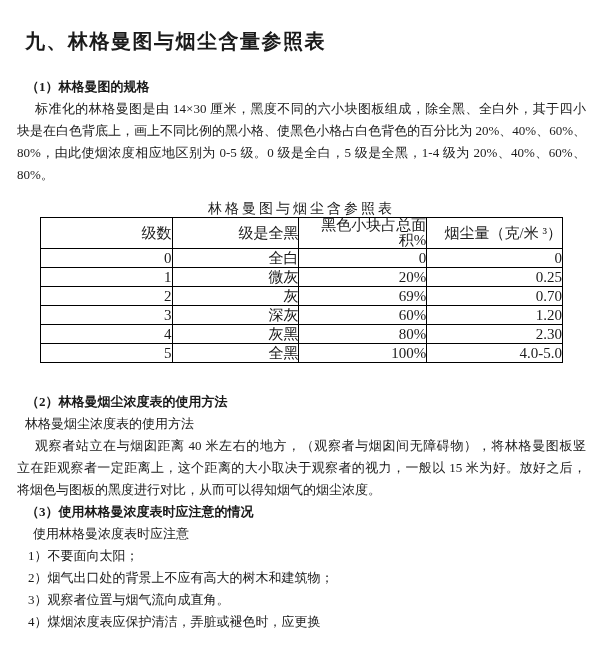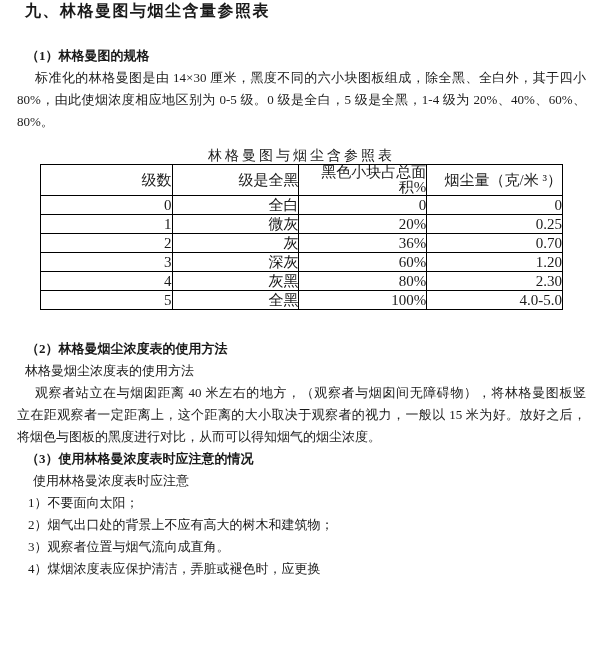--- a/index.html
+++ b/index.html
@@ -14,22 +14,23 @@
     font-family: "Liberation Serif", "DejaVu Serif", serif;
     color: var(--text-color);
     overflow: hidden;
   }
   .page {
     width: 603px; height: 646px;
     padding: 0 17px;
     position: relative;
   }
   .doc-title {
+    padding-top: 31px;
     margin-left: 8px;
-    font-size: 16px;
+    font-size: 20px;
     font-weight: bold;
     letter-spacing: 1.5px;
     line-height: 21px;
     white-space: nowrap;
   }
   .line {
     font-size: 13px;
     line-height: 22px;
     height: 22px;
     overflow: hidden;
@@ -79,20 +80,21 @@
 <body>
 
 <div class="page">
 
   <h1 class="doc-title">九、林格曼图与烟尘含量参照表</h1>
 
   <div class="line sec-heading s1-heading">（1）林格曼图的规格</div>
 
   <div>
     <div class="line indent just">标准化的林格曼图是由 14×30 厘米，黑度不同的六小块图板组成，除全黑、全白外，其于四小</div>
+    <div class="line just">块是在白色背底上，画上不同比例的黑小格、使黑色小格占白色背色的百分比为 20%、40%、60%、</div>
     <div class="line just">80%，由此使烟浓度相应地区别为 0-5 级。0 级是全白，5 级是全黑，1-4 级为 20%、40%、60%、</div>
     <div class="line">80%。</div>
   </div>
 
   <div class="tbl-caption">林格曼图与烟尘含参照表</div>
 
   <table class="ref-table">
     <colgroup>
         <col class="c1">
         <col class="c2">
@@ -116,21 +118,21 @@
       </tr>
       <tr>
         <td>1</td>
         <td>微灰</td>
         <td>20%</td>
         <td>0.25</td>
       </tr>
       <tr>
         <td>2</td>
         <td>灰</td>
-        <td>36%</td>
+        <td>69%</td>
         <td>0.70</td>
       </tr>
       <tr>
         <td>3</td>
         <td>深灰</td>
         <td>60%</td>
         <td>1.20</td>
       </tr>
       <tr>
         <td>4</td>

